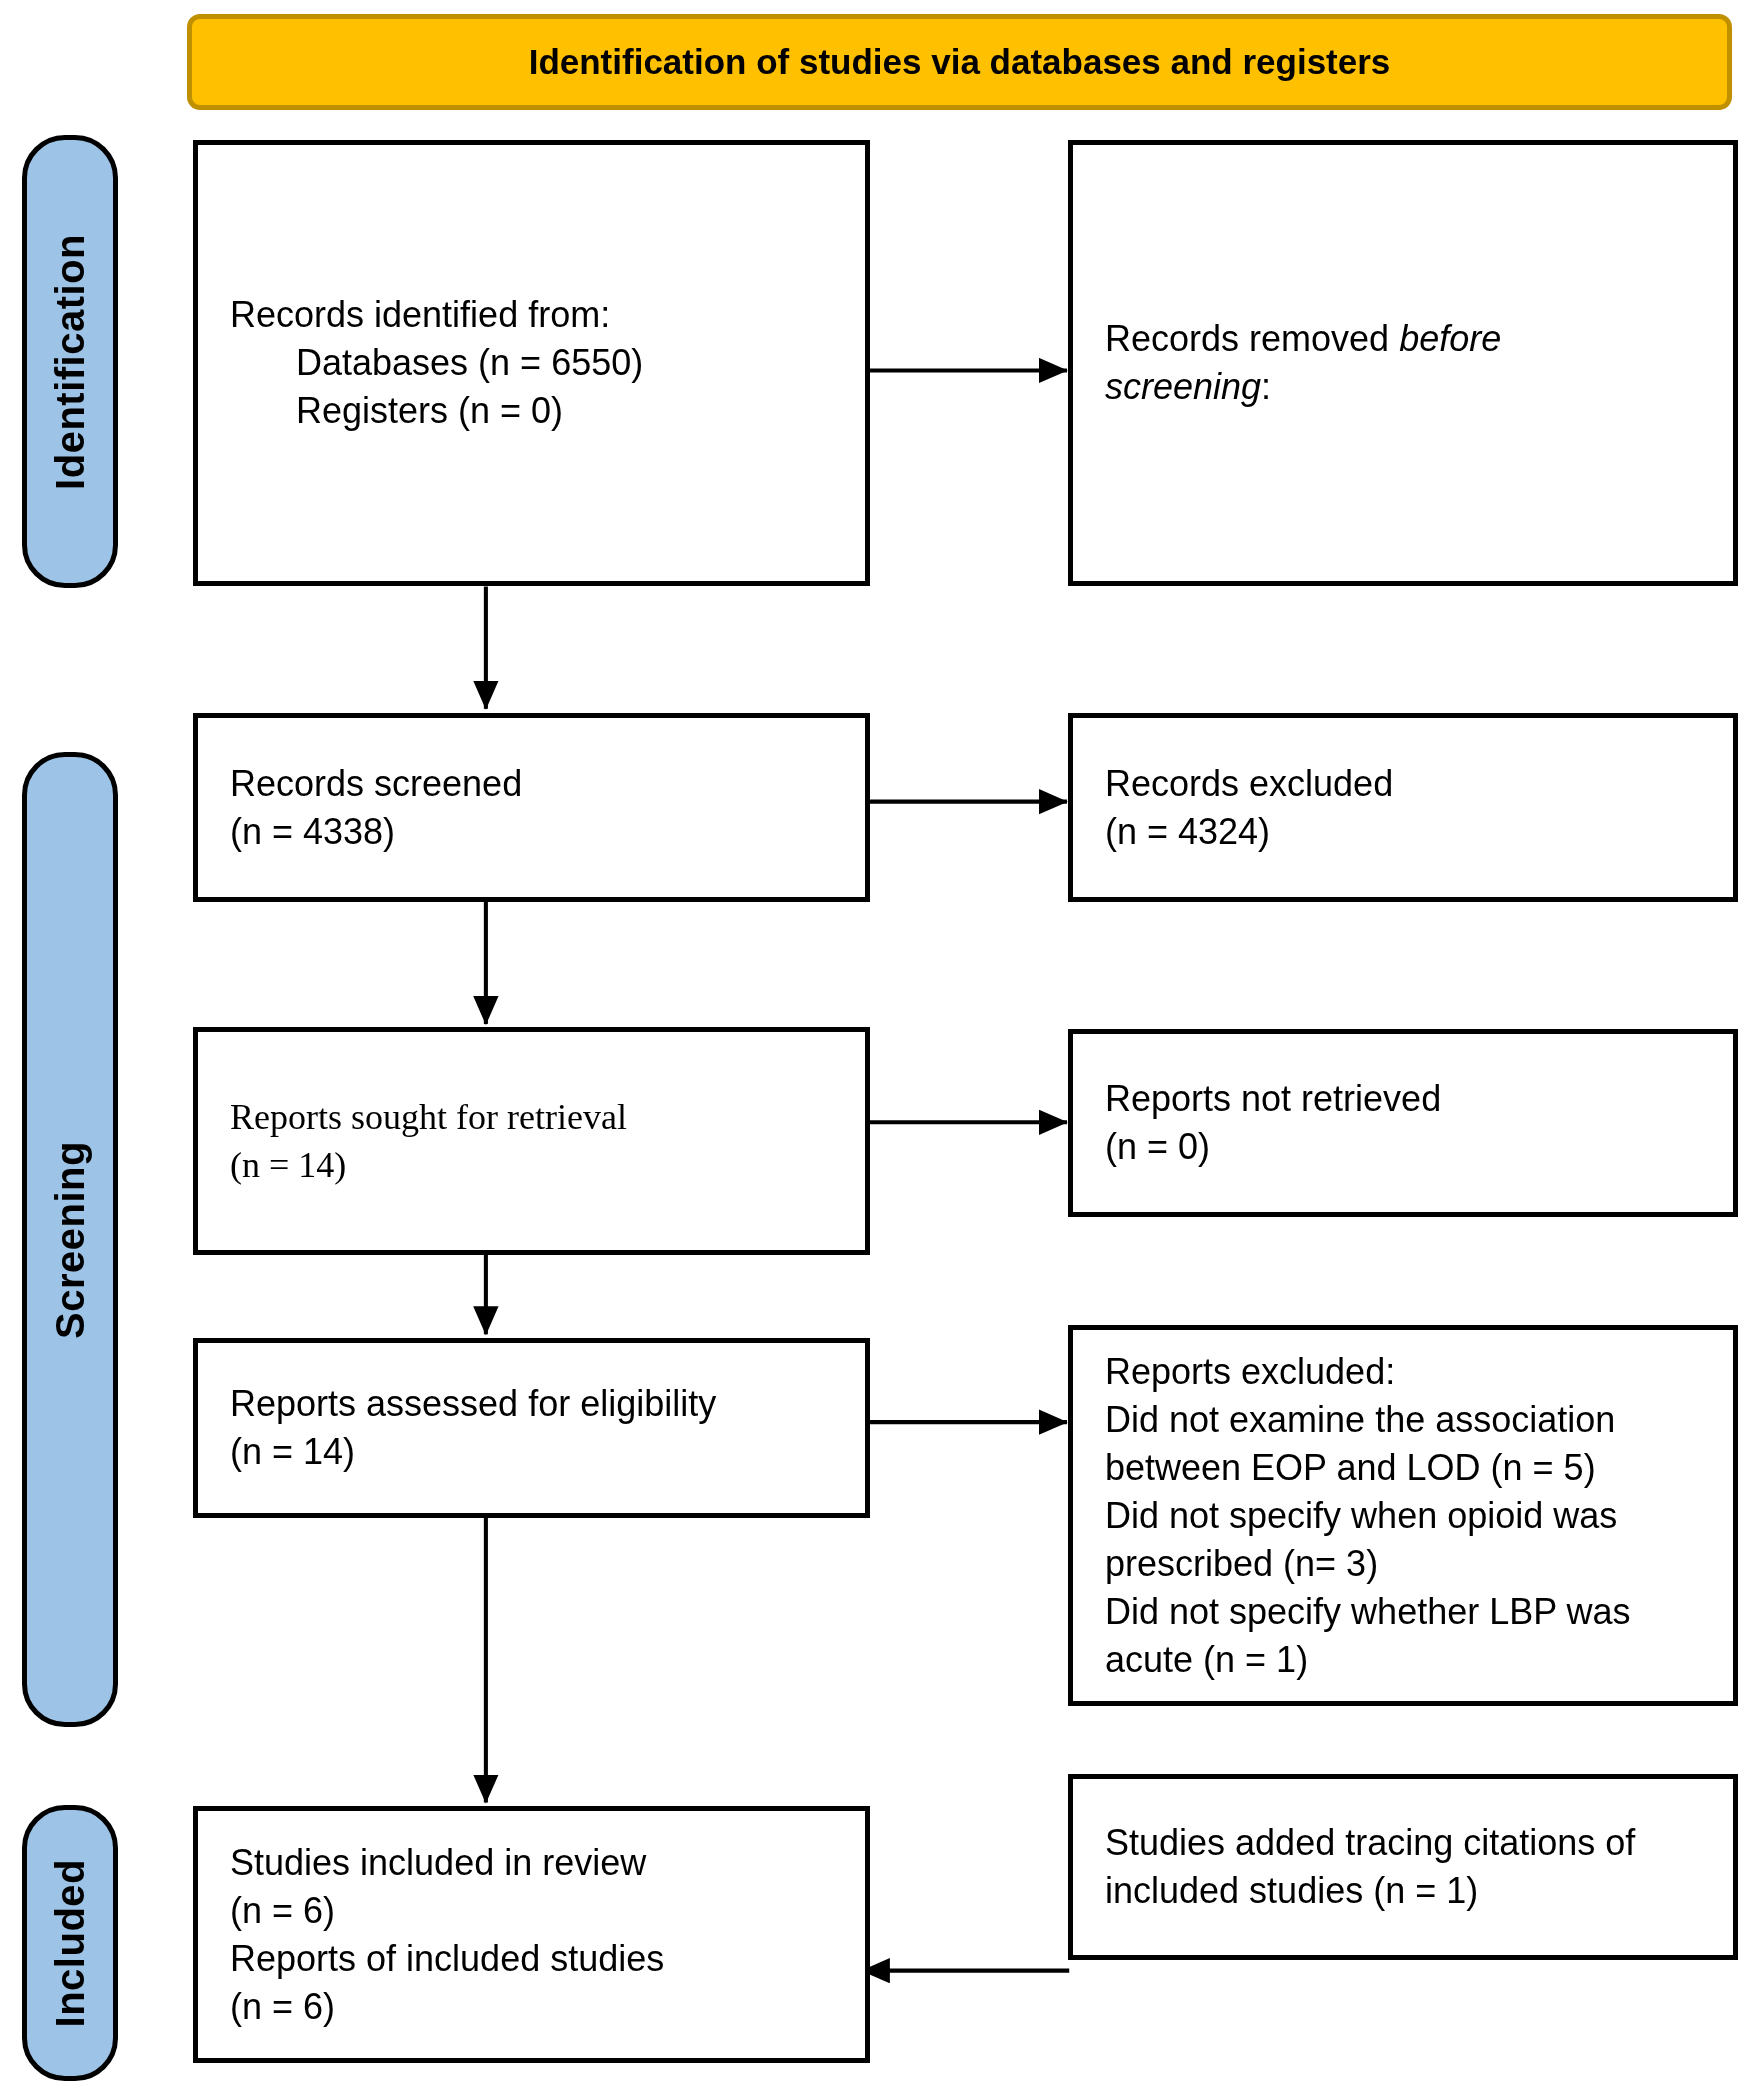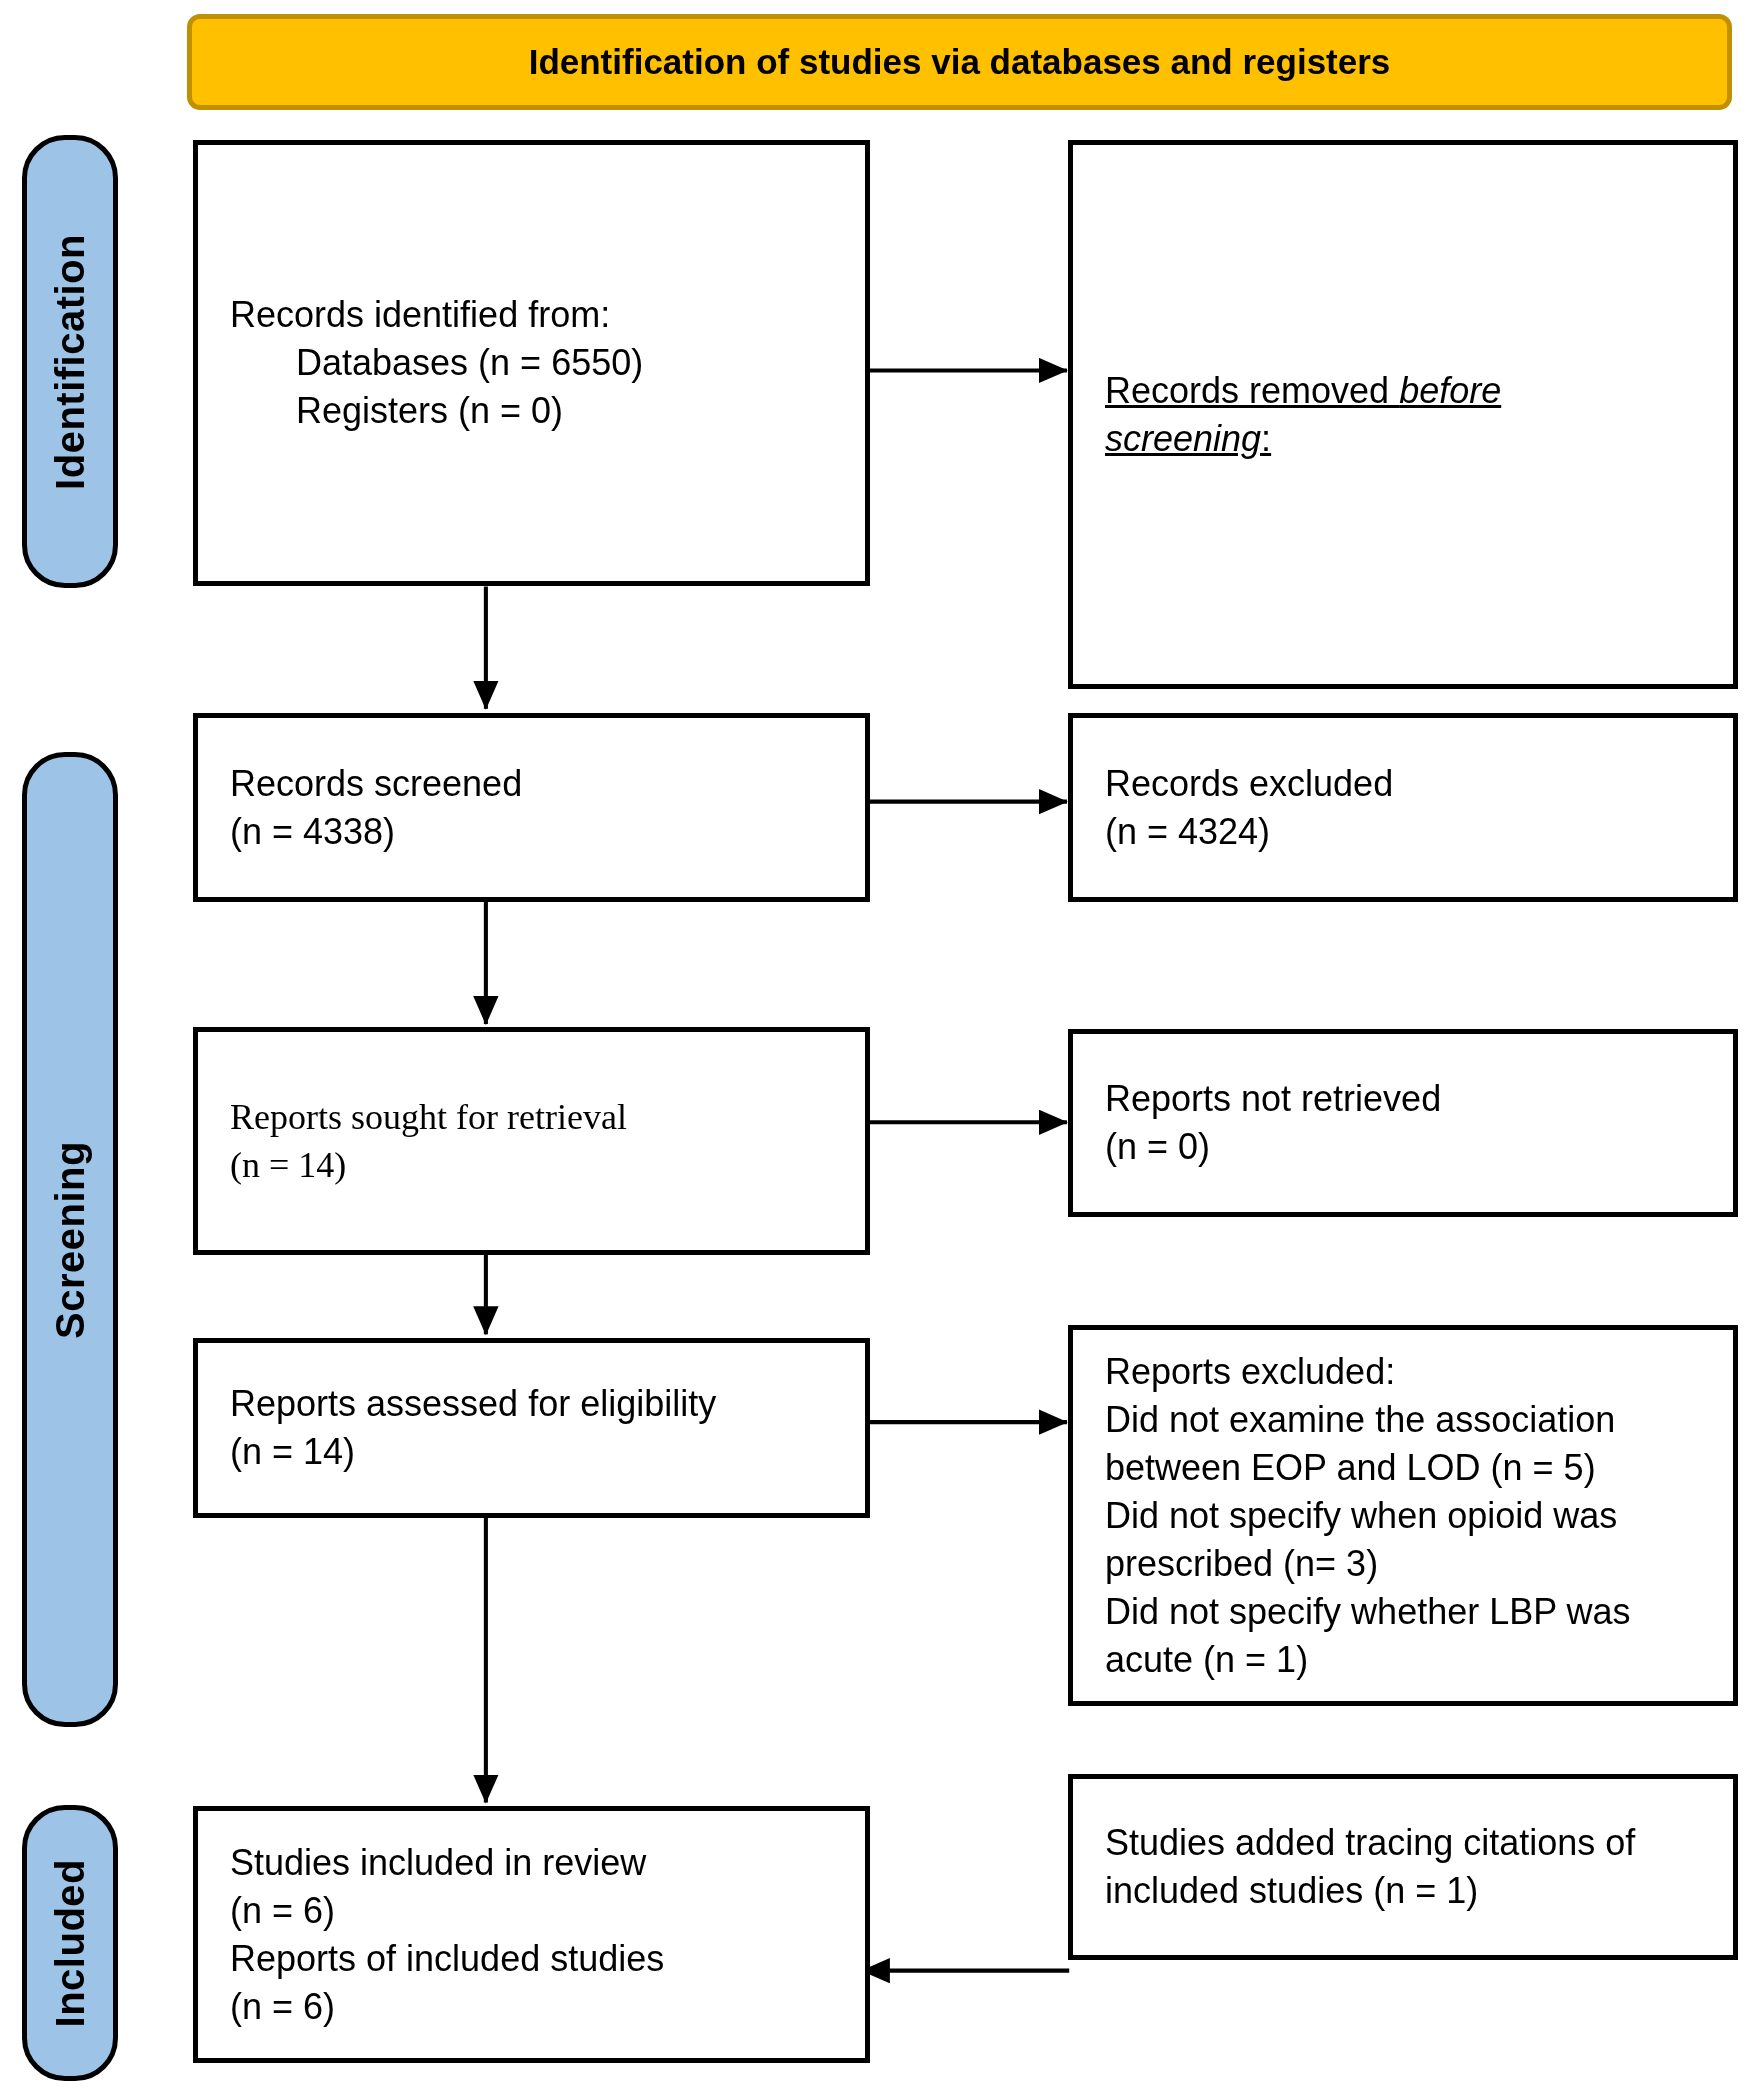--- a/index.html
+++ b/index.html
@@ -33,21 +33,21 @@
     padding:9px 13.6px 9px 32px;
   }
   .left-col{left:193px;width:677px;}
   .right-col{left:1068px;width:670px;}
 
   #box-l1{top:140px;height:446px;}
   #box-l2{top:713px;height:189px;}
   #box-l3{top:1027px;height:228px;font-family:Liberation Serif, serif;}
   #box-l4{top:1338px;height:180px;}
   #box-l5{top:1806px;height:257px;}
-  #box-r1{top:140px;height:549px;text-decoration:underline;}
+  #box-r1{top:140px;height:446px;}
   #box-r2{top:713px;height:189px;}
   #box-r3{top:1029px;height:188px;}
   #box-r4{top:1325px;height:381px;}
   #box-r5{top:1774px;height:186px;}
 
   .indent{margin-left:66px;}
   .it{font-style:italic;}
 
   #arrows{position:absolute;left:0;top:0;width:1763px;height:2097px;pointer-events:none;}
   #arrows line{stroke:#000;stroke-width:9;}

